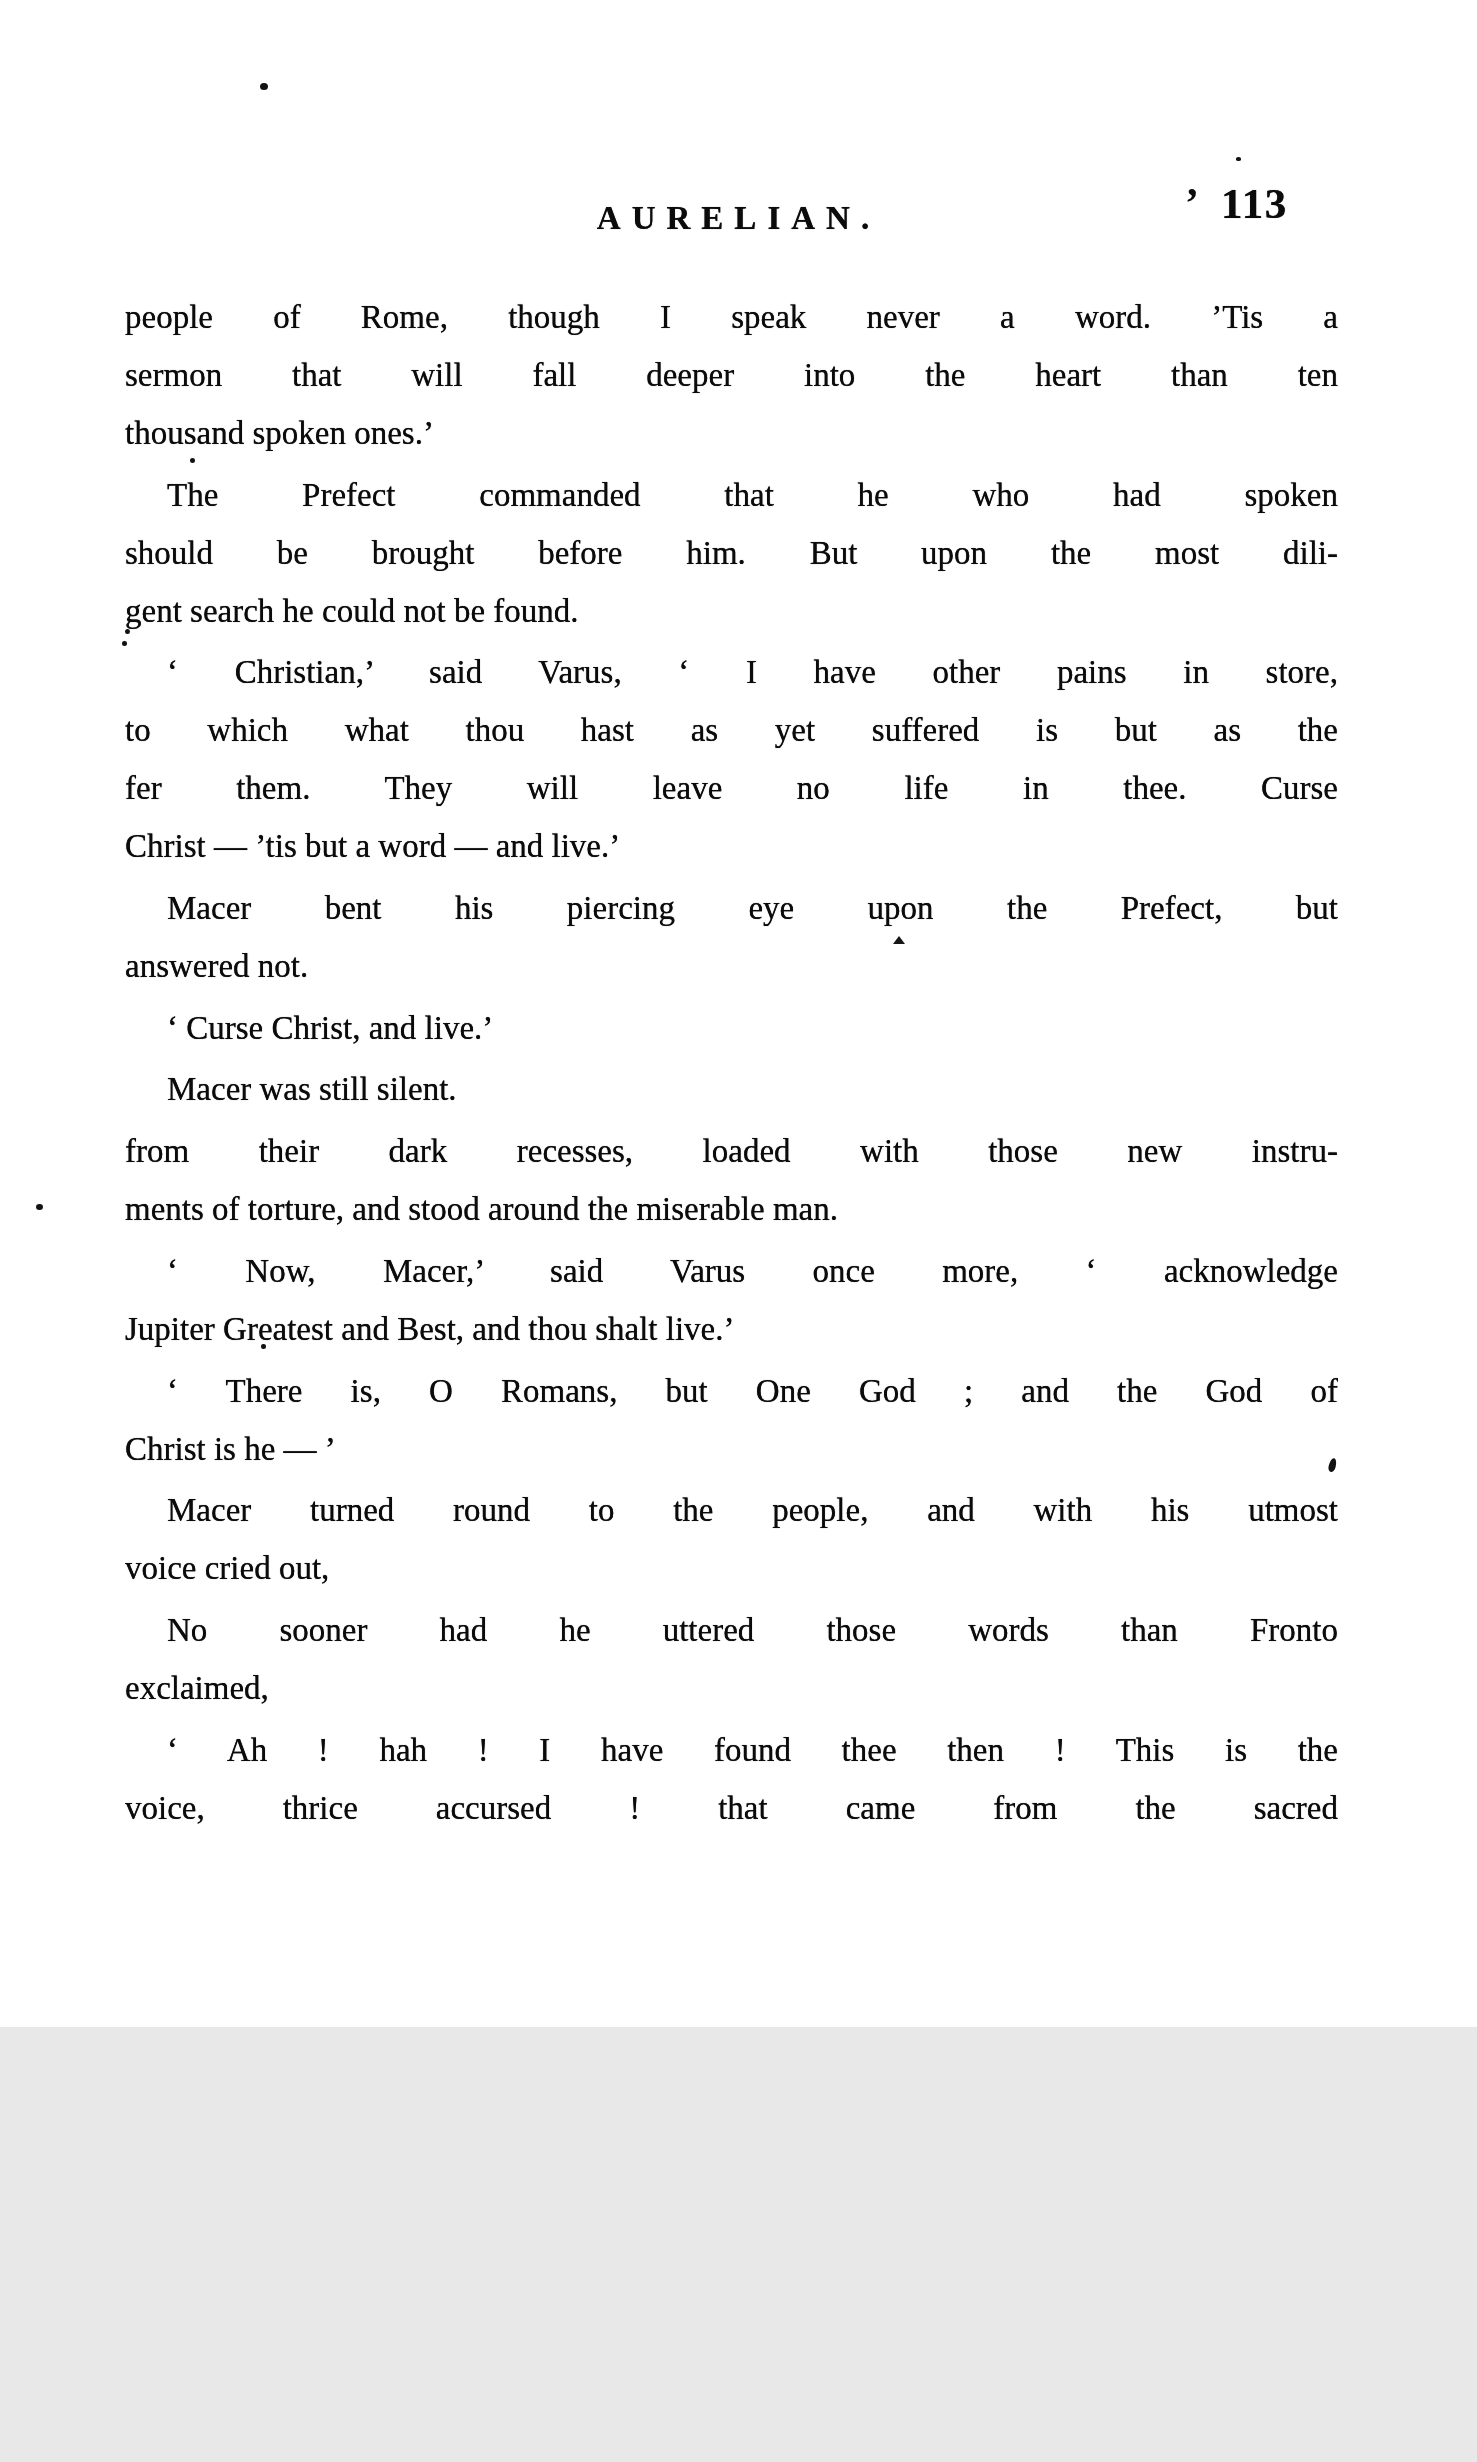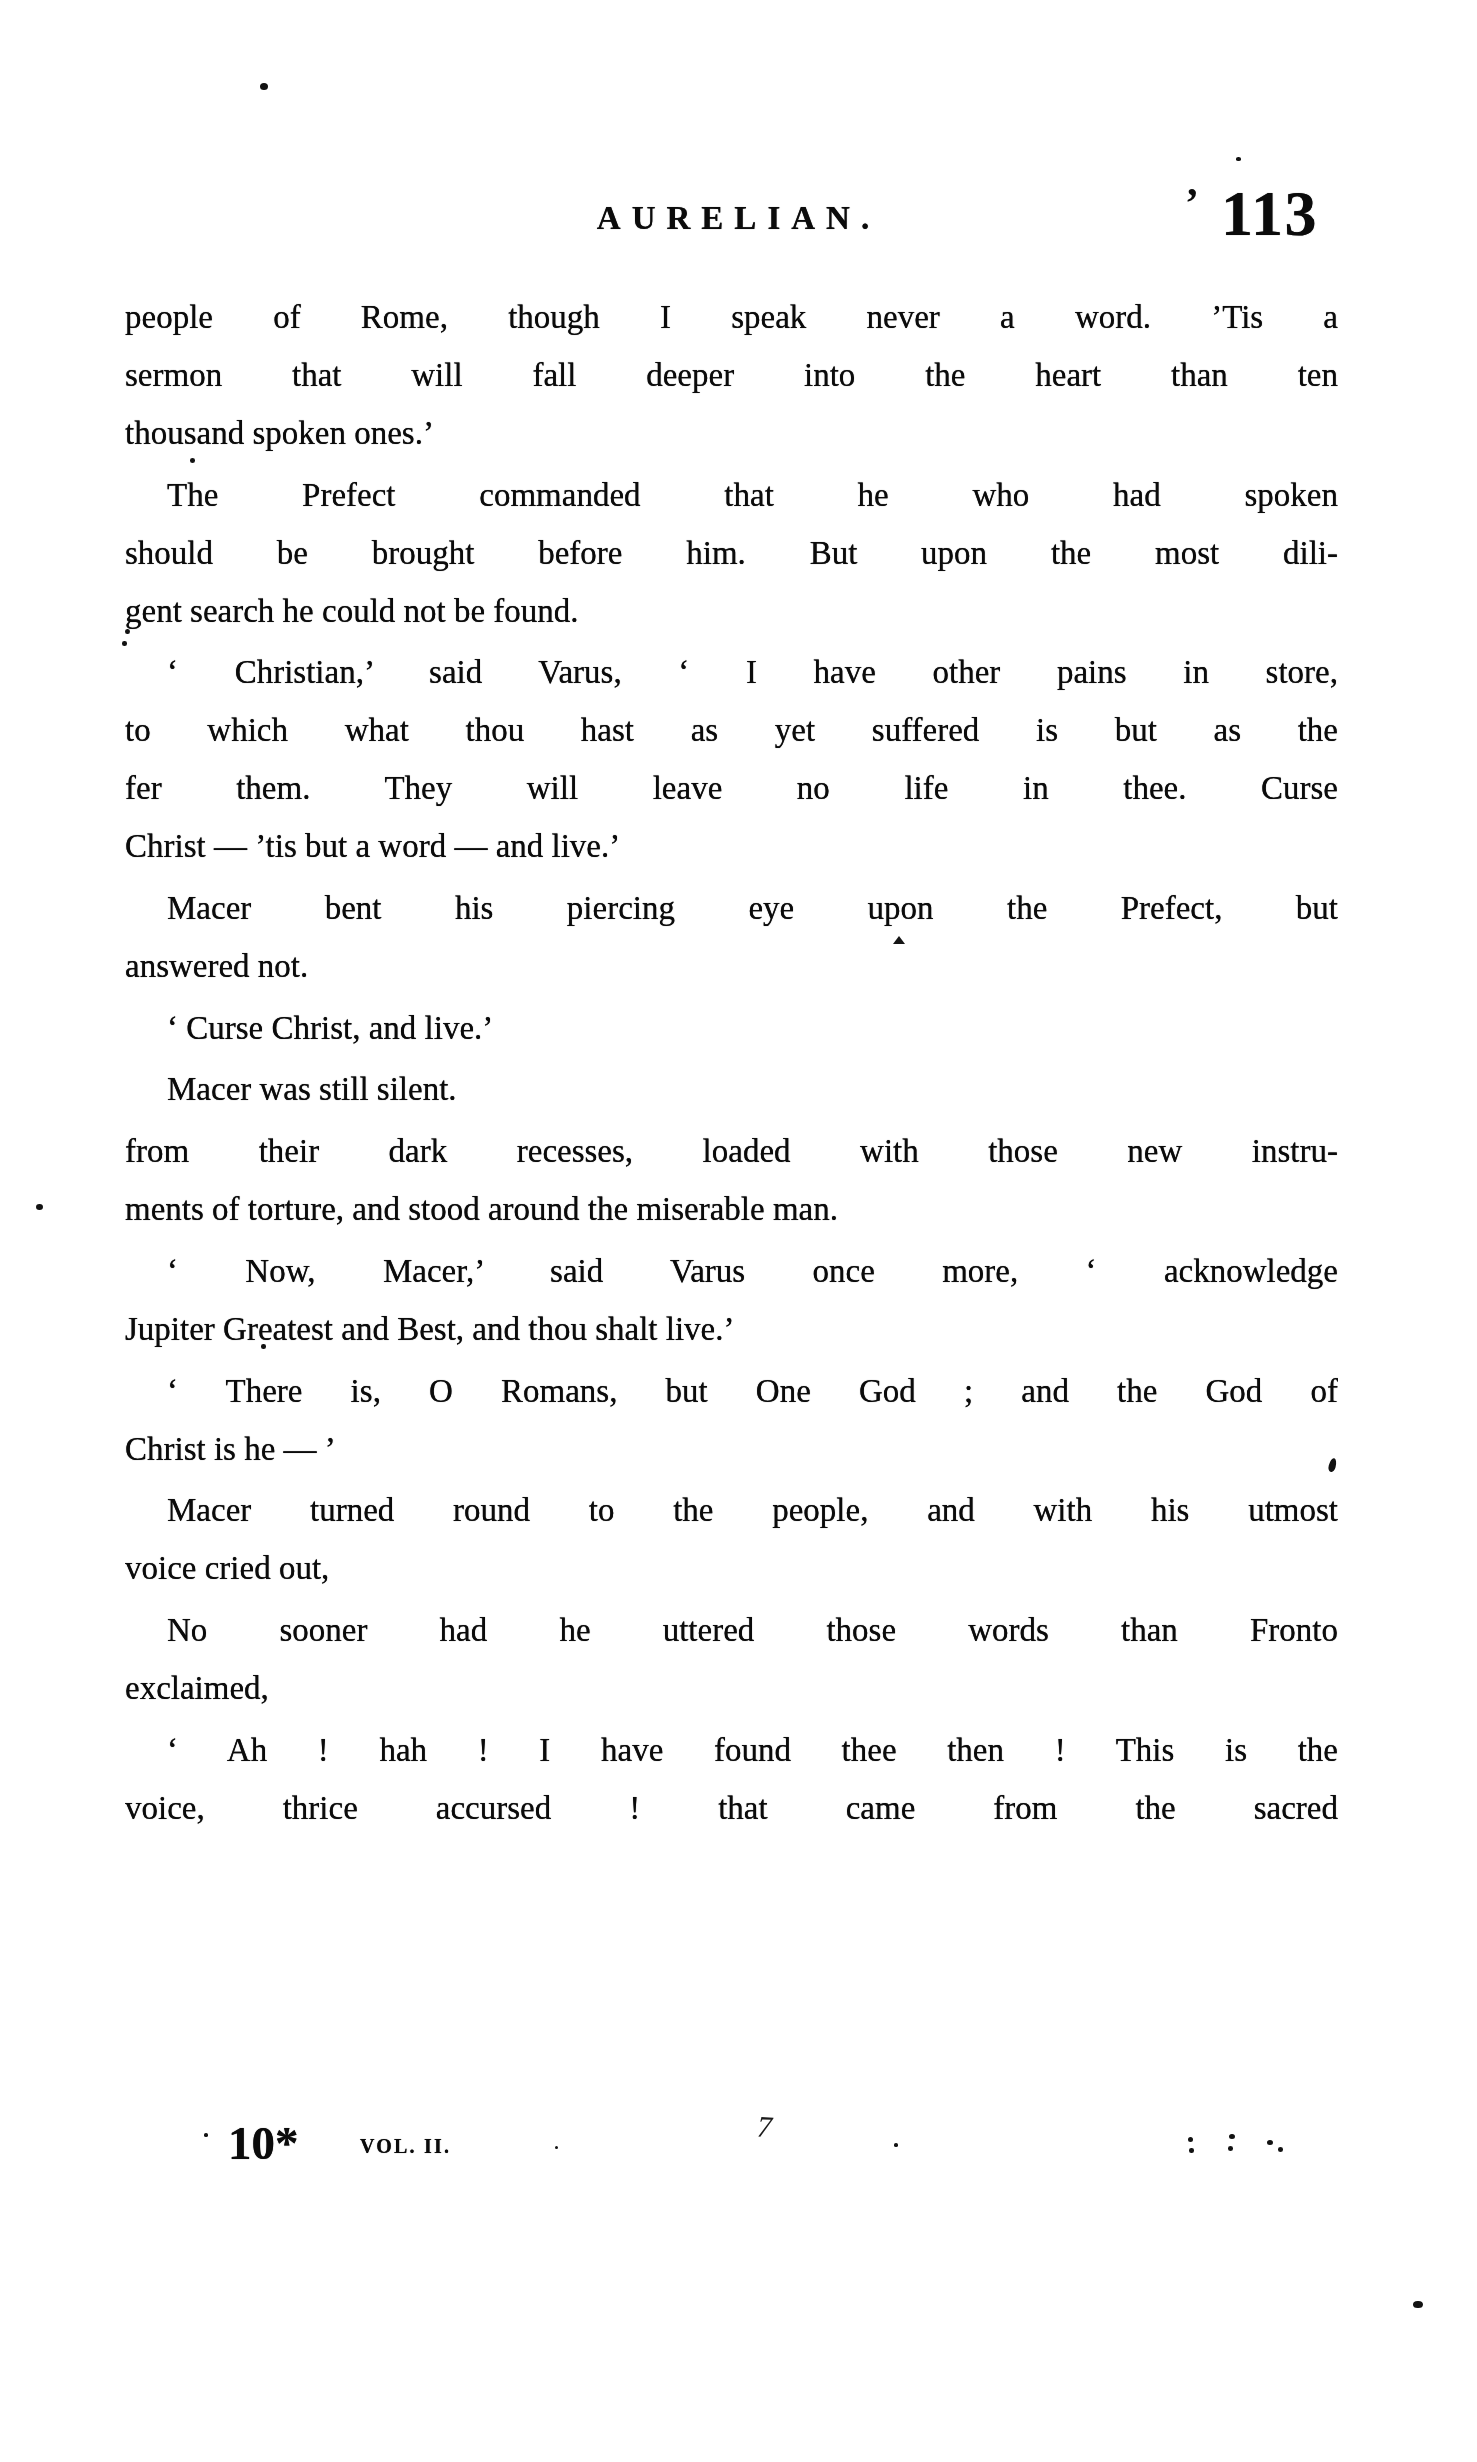--- a/index.html
+++ b/index.html
@@ -1,19 +1,19 @@
 <!DOCTYPE html>
 <html style="font-size:12px"><head>
 <meta charset="utf-8">
 <style>
   html, body { margin: 0; padding: 0; background: #e8e8e8; }
   .page {
     position: relative;
     width: 1477px;
-    height: 2462px;
+    height: 2027px;
     background: #ffffff;
     color: #0b0b0b;
     font-family: "Liberation Serif", "DejaVu Serif", serif;
     overflow: hidden;
   }
 
   
   .page-header { position: absolute; left: 0; top: 0; width: 100%; }
   .running-title {
     position: absolute;
@@ -28,21 +28,21 @@
   .folio {
     position: absolute;
     left: 1185px;
     top: 182px;
     display: flex;
     align-items: flex-start;
     gap: 22px;
   }
   .folio-mark { font-size: 42px; line-height: 1; font-weight: bold; }
   .folio-number {
-    font-size: 64px;
+    font-size: 43px;
     line-height: 1;
     font-weight: bold;
     letter-spacing: 1.5px;
     text-shadow: 0 0 0.7px rgba(0,0,0,0.85);
   }
 
   
   .page-body {
     position: absolute;
     left: 125px;

